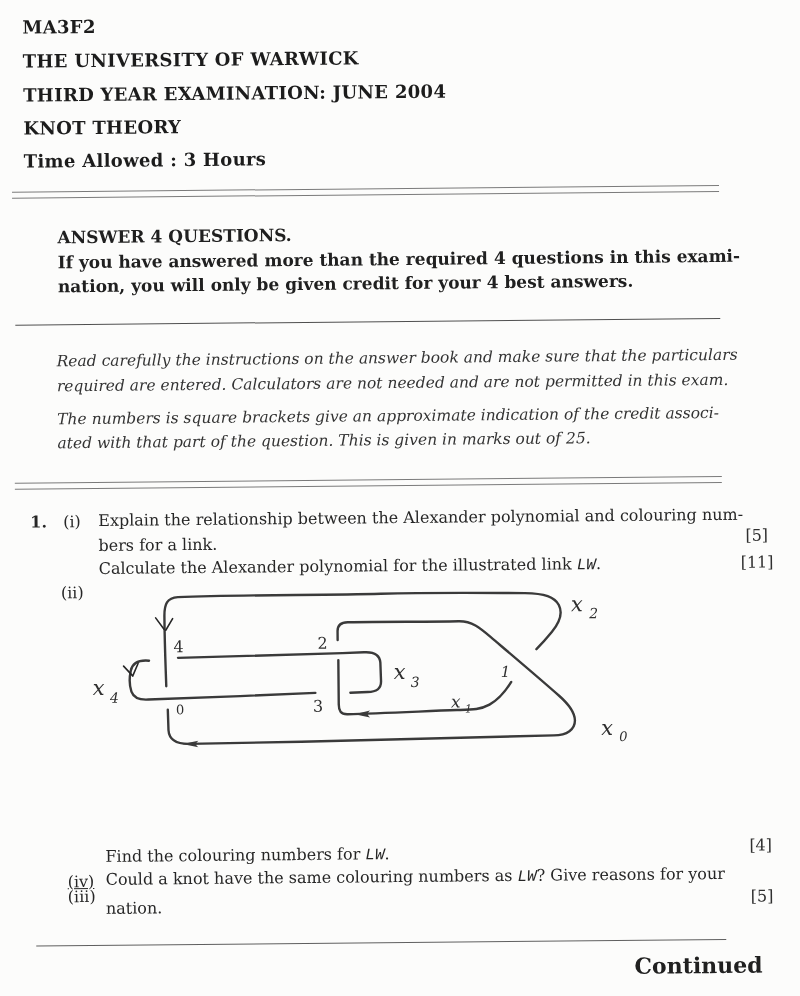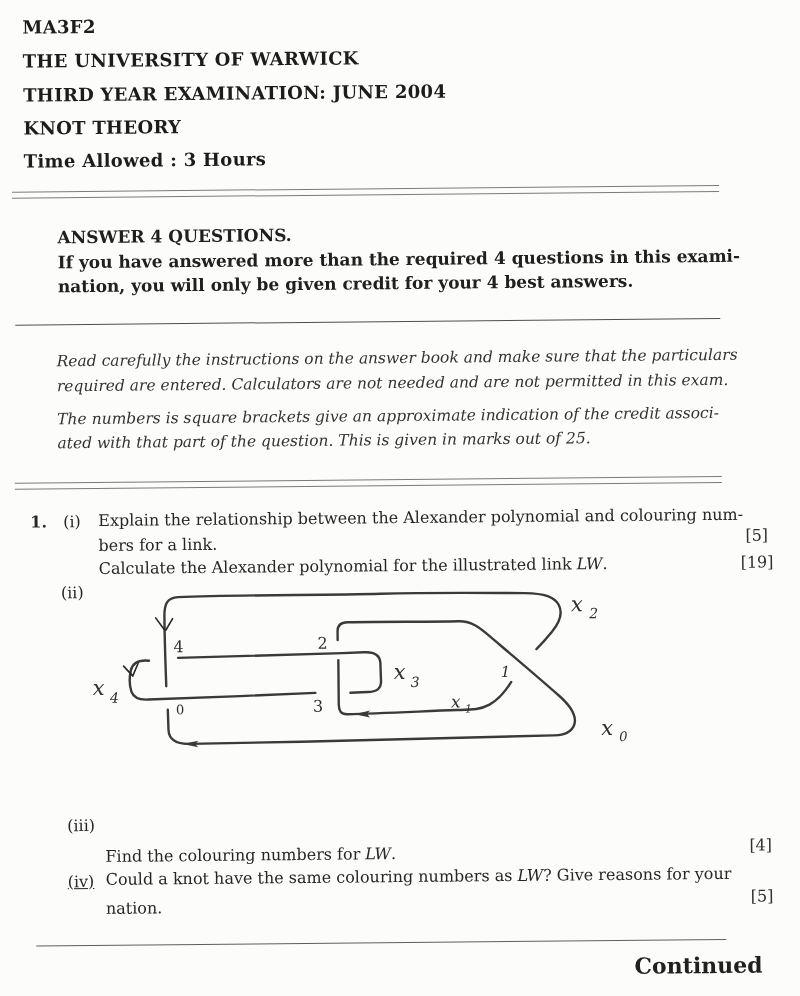--- a/index.html
+++ b/index.html
@@ -11,21 +11,21 @@
   }
   .sheet{position:absolute;left:0;top:0;width:800px;height:996px;
     transform:rotate(-0.55deg);transform-origin:400px 500px;}
   .t{position:absolute;white-space:nowrap;}
   .hdr{font-weight:700;font-size:18px;color:#1c1c1c;letter-spacing:.3px;}
   .bold{font-weight:700;color:#202020;}
   .rubric{font-size:17px;}
   .note{font-style:italic;font-size:15.5px;color:#333;}
   .body{font-size:16px;color:#262626;}
   .marks{font-size:16px;color:#303030;}
-  .m{font-style:italic;margin-left:5px;}
+  .m{font-style:italic;margin-left:5px;font-family:Liberation Mono, monospace;}
   .rule{position:absolute;height:0;border-top:1.4px solid #6e6e6e;}
   .rule2{position:absolute;height:5px;border-top:1.3px solid #7a7a7a;border-bottom:1.3px solid #7a7a7a;}
   .ruleheavy{position:absolute;height:0;border-top:1.7px solid #4f4f4f;}
   svg text{font-family:"DejaVu Serif","Liberation Serif",serif;fill:#2f2f2f;}
 </style>
 </head>
 <body>
 
 <div class="page">
  <div class="sheet">
@@ -52,21 +52,21 @@
   <div class="rule2" style="left:15px;top:479px;width:707px;"></div>
 
   <div class="t body bold" style="left:30px;top:509px;">1.</div>
   <div class="t body" style="left:63px;top:509px;">(i)</div>
   <div class="t body" style="left:98px;top:508px;">Explain the relationship between the Alexander polynomial and colouring num-</div>
   <div class="t body" style="left:98px;top:533px;">bers for a link.</div>
   <div class="t marks" style="left:745px;top:529px;">[5]</div>
 
   <div class="t body" style="left:60px;top:580px;">(ii)</div>
   <div class="t body" style="left:98px;top:556px;"><span>Calculate the Alexander polynomial for the illustrated link</span><span class="m">LW</span><span>.</span></div>
-  <div class="t marks" style="left:740px;top:556px;">[19]</div>
+  <div class="t marks" style="left:740px;top:556px;">[11]</div>
 
   <svg style="position:absolute;left:85px;top:578px;" width="565" height="200" viewBox="85 578 565 200">
     <g fill="none" stroke="#3a3a3a" stroke-width="2.4" stroke-linecap="round" stroke-linejoin="round">
 
       <path d="M 164.5,684 C 164,662 163.3,645 163.3,614 C 163.3,602 166,595.5 177,595
            C 240,593.2 320,594.5 380,593.5 C 432,592.7 485,593.8 524,594.3
            C 544,594.8 553.5,598.5 557.8,606.5 C 561.8,614.5 558.5,624 550.5,633.5
            C 545.5,639.5 540,645.5 535,650.5"></path>
 
       <path d="M 509.5,683 C 503.5,692.5 496.5,700.5 487.5,705.5 C 478.5,710.5 469,710.3 455,710.6
@@ -110,21 +110,21 @@
       <text x="108" y="700" font-size="14">4</text>
       <text x="392" y="679" font-size="21">x</text>
       <text x="409" y="687" font-size="14">3</text>
       <text x="449" y="708" font-size="17">x</text>
       <text x="463" y="713" font-size="11">1</text>
       <text x="599" y="737" font-size="21">x</text>
       <text x="617" y="743" font-size="13">0</text>
     </g>
   </svg>
 
-  <div class="t body" style="left:64px;top:813px;">(iii)</div>
+  <div class="t body" style="left:64px;top:884px;">(iii)</div>
   <div class="t body" style="left:102px;top:844px;"><span>Find the colouring numbers for</span><span class="m">LW</span><span>.</span></div>
   <div class="t marks" style="left:746px;top:839px;">[4]</div>
 
   <div class="t body" style="left:64px;top:869px;text-decoration:underline;">(iv)</div>
   <div class="t body" style="left:102px;top:867px;"><span>Could a knot have the same colouring numbers as</span><span class="m">LW</span><span>?  Give reasons for your</span></div>
   <div class="t body" style="left:102px;top:896px;">nation.</div>
   <div class="t marks" style="left:747px;top:890px;">[5]</div>
 
   <div class="rule" style="left:32px;top:942px;width:690px;border-top-color:#5f5f5f;"></div>
 

